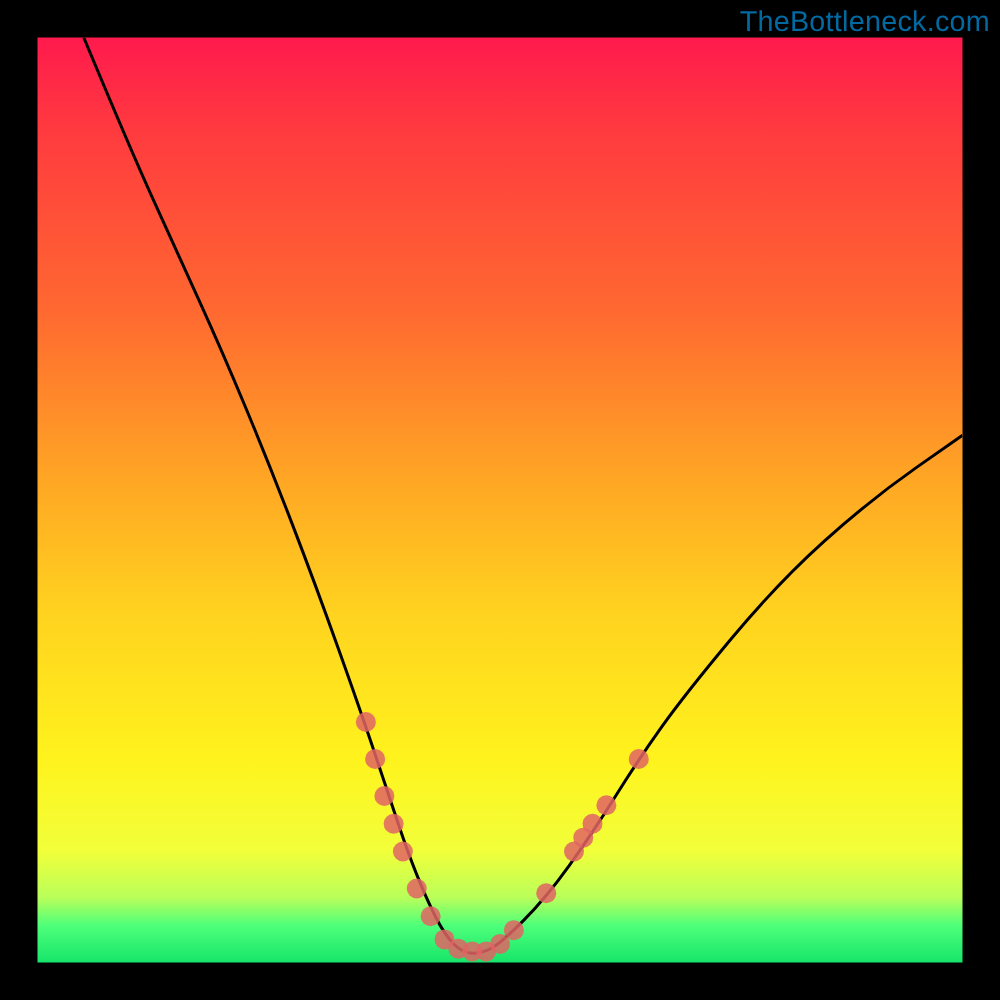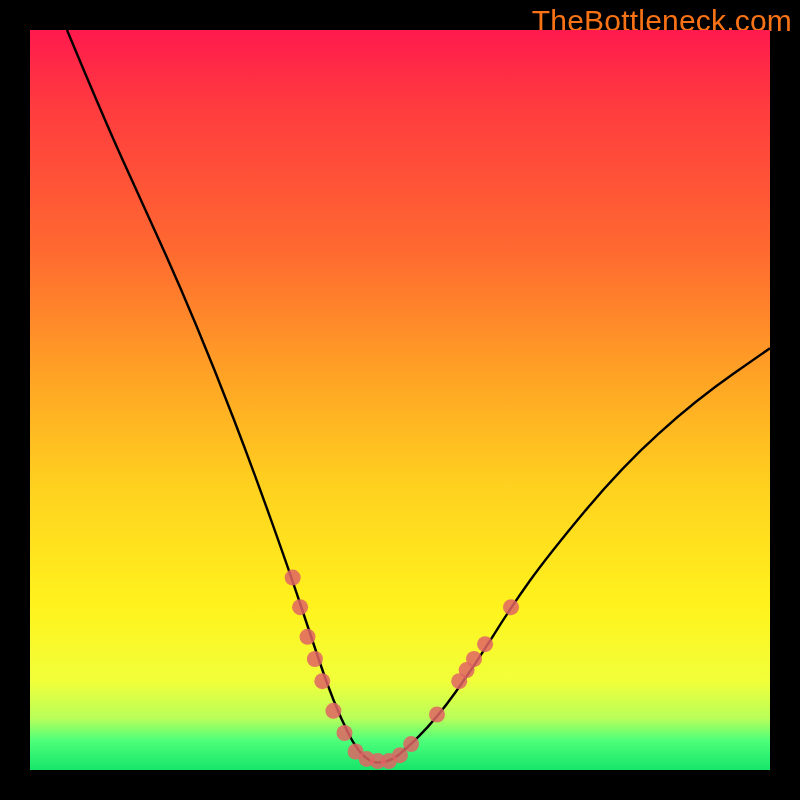--- a/index.html
+++ b/index.html
@@ -37,22 +37,22 @@
       #f1ff3a 88%,
       #b9ff5a 93%,
       #4eff7a 96%,
       #16e56a 100%
     );
   }
   .watermark {
     position: absolute;
     top: 4px;
     right: 8px;
-    color: #f97316;
-    font-size: 30px;
+    color: #0369a1;
+    font-size: 23px;
     letter-spacing: 0.2px;
     user-select: none;
   }
   svg.curve {
     position: absolute;
     top: 0;
     left: 0;
     width: 740px;
     height: 740px;
   }

